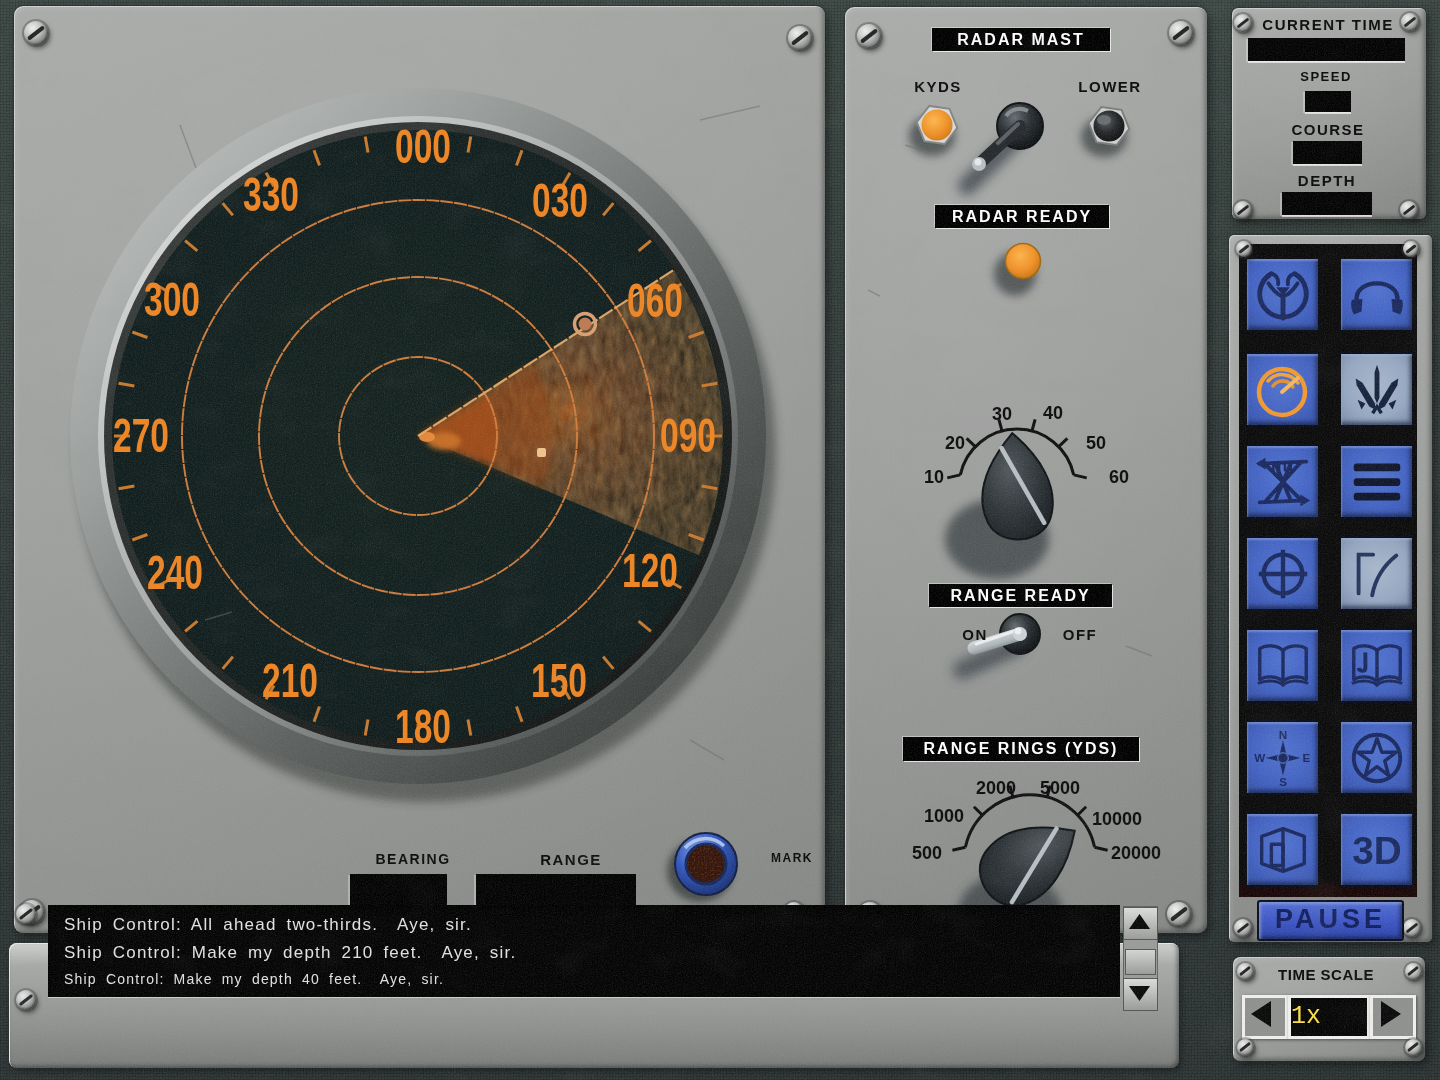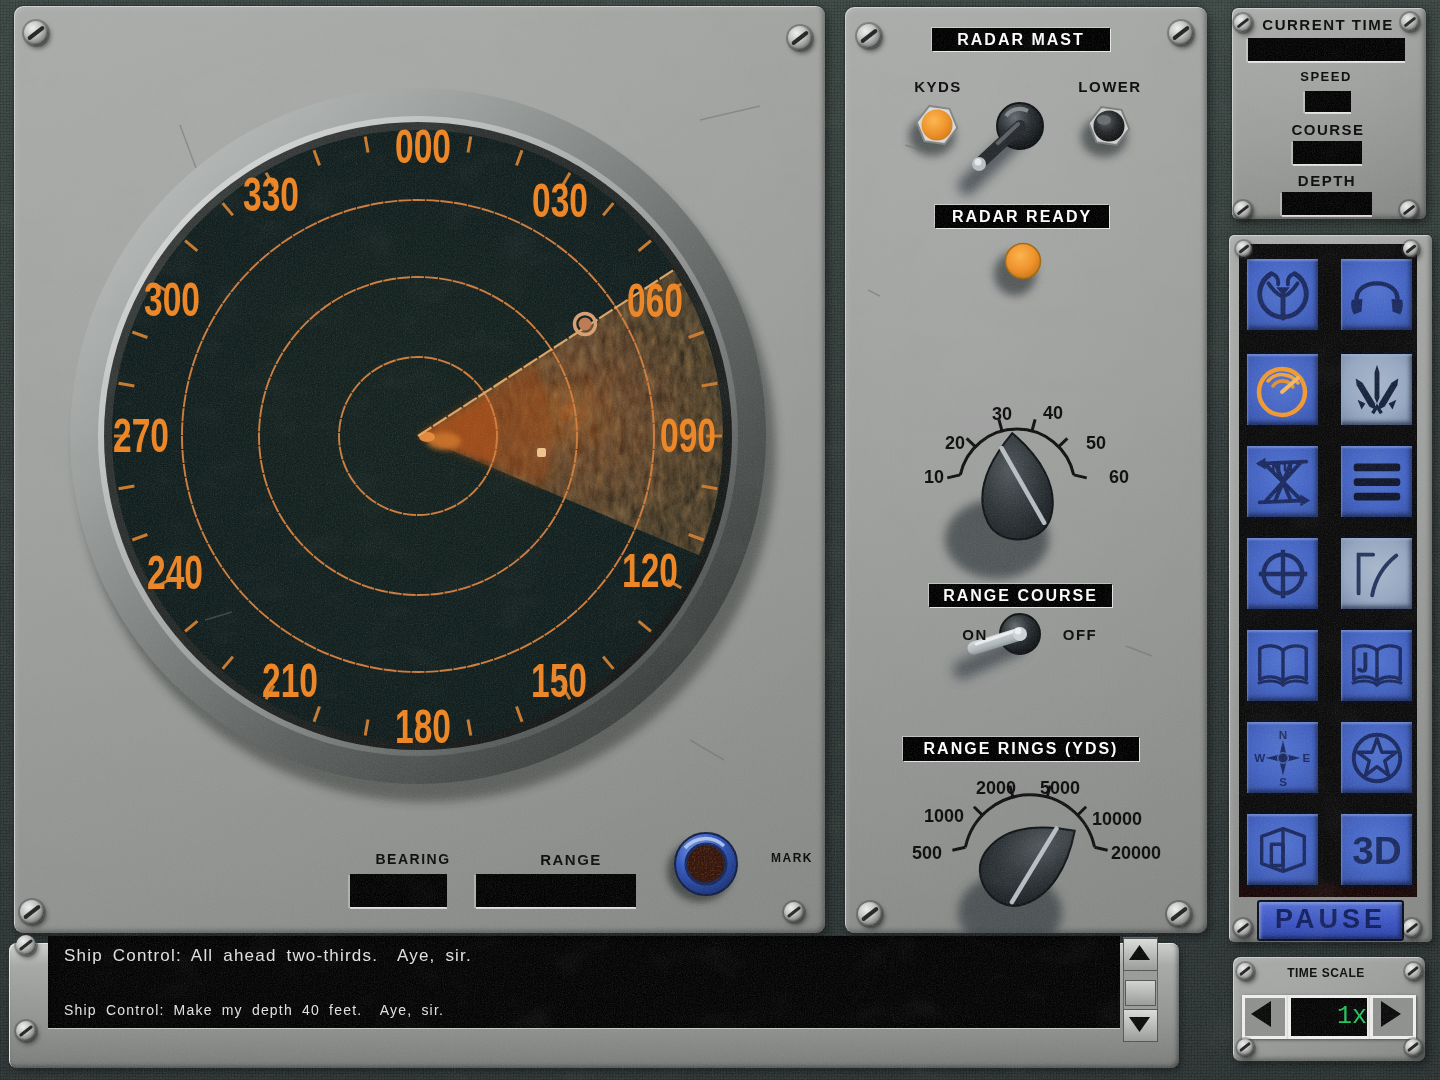--- a/index.html
+++ b/index.html
@@ -317,21 +317,21 @@
 <ellipse cx="165" cy="906" rx="52" ry="40" fill="#41464a" opacity="0.8" filter="url(#kb)"></ellipse>
 <g transform="rotate(56 185 854)">
           <path d="M185,800 C211,826 227,858 216,887 C206,913 164,913 153,887 C141,856 159,826 185,800 Z" fill="url(#kg)" stroke="#101417" stroke-width="2"></path>
           <line x1="173" y1="814" x2="209" y2="892" stroke="#c4cbd0" stroke-width="4.5" stroke-linecap="round" opacity="0.92"></line>
         </g>
 </svg>
 <div class="lbar" style="left:87px;top:21px;width:178px;height:23px;font-size:16px;letter-spacing:2px;line-height:23px">RADAR MAST</div>
 <div class="blab" style="left:93px;top:71px;font-size:15px;letter-spacing:1.5px">KYDS</div>
 <div class="blab" style="left:265px;top:71px;font-size:15px;letter-spacing:1.5px">LOWER</div>
 <div class="lbar" style="left:90px;top:198px;width:174px;height:23px;font-size:16px;letter-spacing:2px;line-height:23px">RADAR READY</div>
-<div class="lbar" style="left:84px;top:577px;width:183px;height:23px;font-size:16px;letter-spacing:2px;line-height:23px">RANGE COURSE</div>
+<div class="lbar" style="left:84px;top:577px;width:183px;height:23px;font-size:16px;letter-spacing:2px;line-height:23px">RANGE READY</div>
 <div class="blab" style="left:130px;top:619px;font-size:15px;letter-spacing:1.5px">ON</div>
 <div class="blab" style="left:235px;top:619px;font-size:15px;letter-spacing:1.5px">OFF</div>
 <div class="lbar" style="left:58px;top:730px;width:236px;height:24px;font-size:16px;letter-spacing:2px;line-height:24px">RANGE RINGS (YDS)</div>
 <div class="screw" style="left:12.0px;top:17.0px;width:24px;height:24px">
         <i style="width:20px;height:4px"></i>
       </div>
 <div class="screw" style="left:324.0px;top:14.0px;width:24px;height:24px">
         <i style="width:20px;height:4px"></i>
       </div>
 <div class="screw" style="left:13.0px;top:895.0px;width:24px;height:24px">
@@ -530,51 +530,52 @@
       </div>
 <div class="screw" style="left:174.0px;top:684.0px;width:18px;height:18px">
         <i style="width:14px;height:3px"></i>
       </div>
 <div style="position:absolute;left:28px;top:665px;width:143px;height:37px;border:2px solid #0a0f1e;border-radius:3px;
  background:linear-gradient(180deg,#5470d4,#3c55c4 55%,#2e44a6);box-shadow:inset 2px 2px 3px rgba(185,200,245,0.5), inset -2px -2px 4px rgba(8,14,40,0.6);
  color:#13205e;font-weight:bold;font-size:27px;letter-spacing:4px;text-align:center;line-height:34px;font-family:'Liberation Sans',sans-serif">PAUSE</div>
 </div>
 <div class="panel" style="left:1233px;top:957px;width:192px;height:104px;border-radius:7px"></div>
 <div style="position:absolute;left:1233px;top:957px;width:192px;height:104px">
-<div class="blab" style="left:93px;top:9px;font-size:12px;letter-spacing:0.5px">TIME SCALE</div>
+<div class="blab" style="left:93px;top:9px;font-size:15px;letter-spacing:0.5px">TIME SCALE</div>
 <div style="position:absolute;left:9px;top:38px;width:40px;height:38px;background:#8f918f;border:3px solid #f0f0ee;box-shadow:1px 1px 3px rgba(0,0,0,.5)">
 <svg width="34" height="32" viewBox="0 0 34 32">
           <polygon points="26,3 26,29 6,16" fill="#0a0a0a"></polygon>
         </svg></div>
 <div style="position:absolute;left:55px;top:38px;width:76px;height:38px;background:#050505;border:3px solid #f0f0ee;box-shadow:1px 1px 3px rgba(0,0,0,.5);
- color:#22c55e;font-family:'Liberation Mono',monospace;font-size:25px;text-align:right;line-height:37px">1x</div>
+ color:#fde047;font-family:'Liberation Mono',monospace;font-size:25px;text-align:left;line-height:37px">1x</div>
 <div style="position:absolute;left:137px;top:38px;width:40px;height:38px;background:#8f918f;border:3px solid #f0f0ee;box-shadow:1px 1px 3px rgba(0,0,0,.5)">
 <svg width="34" height="32" viewBox="0 0 34 32">
           <polygon points="8,3 8,29 28,16" fill="#0a0a0a"></polygon>
         </svg></div>
 <div class="screw" style="left:3.5px;top:5.5px;width:17px;height:17px">
         <i style="width:13px;height:3px"></i>
       </div>
 <div class="screw" style="left:171.5px;top:5.5px;width:17px;height:17px">
         <i style="width:13px;height:3px"></i>
       </div>
 <div class="screw" style="left:3.5px;top:81.5px;width:17px;height:17px">
         <i style="width:13px;height:3px"></i>
       </div>
 <div class="screw" style="left:171.5px;top:81.5px;width:17px;height:17px">
         <i style="width:13px;height:3px"></i>
       </div>
 </div>
 <div style="position:absolute;left:9px;top:943px;width:1170px;height:125px;border-radius:8px;
  background:linear-gradient(180deg,#d0d2d0,#a8aaa8 18%,#8e908e 70%,#7a7c7a);
  box-shadow:inset 1px 1px 0 #e8eae8, inset -2px -2px 4px rgba(30,34,32,.5), 2px 3px 6px rgba(0,0,0,.4)"></div>
-<div style="position:absolute;left:9px;top:921px;width:1170px;height:125px">
+<div style="position:absolute;left:9px;top:890px;width:1170px;height:125px">
 <div style="position:absolute;left:39px;top:15px;width:1072px;height:92px;background:#040404;
  box-shadow:inset 2px 3px 6px rgba(0,0,0,.9), 0 1px 0 rgba(255,255,255,.5)"></div>
 <div style="position:absolute;left:55px;top:25px;color:#e2e2e2;font-size:17px;letter-spacing:1.2px;word-spacing:4px;white-space:pre">Ship Control: All ahead two-thirds.  Aye, sir.</div>
+<div style="position:absolute;left:55px;top:53px;color:#e2e2e2;font-size:17px;letter-spacing:1.2px;word-spacing:4px;white-space:pre">Ship Control: Make my depth 210 feet.  Aye, sir.</div>
 <div style="position:absolute;left:55px;top:81px;color:#e2e2e2;font-size:14px;letter-spacing:1.2px;word-spacing:4px;white-space:pre">Ship Control: Make my depth 40 feet.  Aye, sir.</div>
 <div style="position:absolute;left:1114px;top:16px;width:33px;height:90px;background:#9a9c9a;border:1px solid #606260"></div>
 <div style="position:absolute;left:1114px;top:17px;width:33px;height:31px;background:linear-gradient(180deg,#dcdedc,#9a9c9a);border:1px solid #555">
 <svg width="31" height="29" viewBox="0 0 31 29">
           <polygon points="15.5,6 26,21 5,21" fill="#0a0a0a"></polygon>
         </svg></div>
 <div style="position:absolute;left:1116px;top:59px;width:29px;height:24px;background:linear-gradient(180deg,#d4d6d4,#9a9c9a);border:1px solid #555"></div>
 <div style="position:absolute;left:1114px;top:88px;width:33px;height:31px;background:linear-gradient(180deg,#dcdedc,#9a9c9a);border:1px solid #555">
 <svg width="31" height="29" viewBox="0 0 31 29">
           <polygon points="15.5,22 26,7 5,7" fill="#0a0a0a"></polygon>

